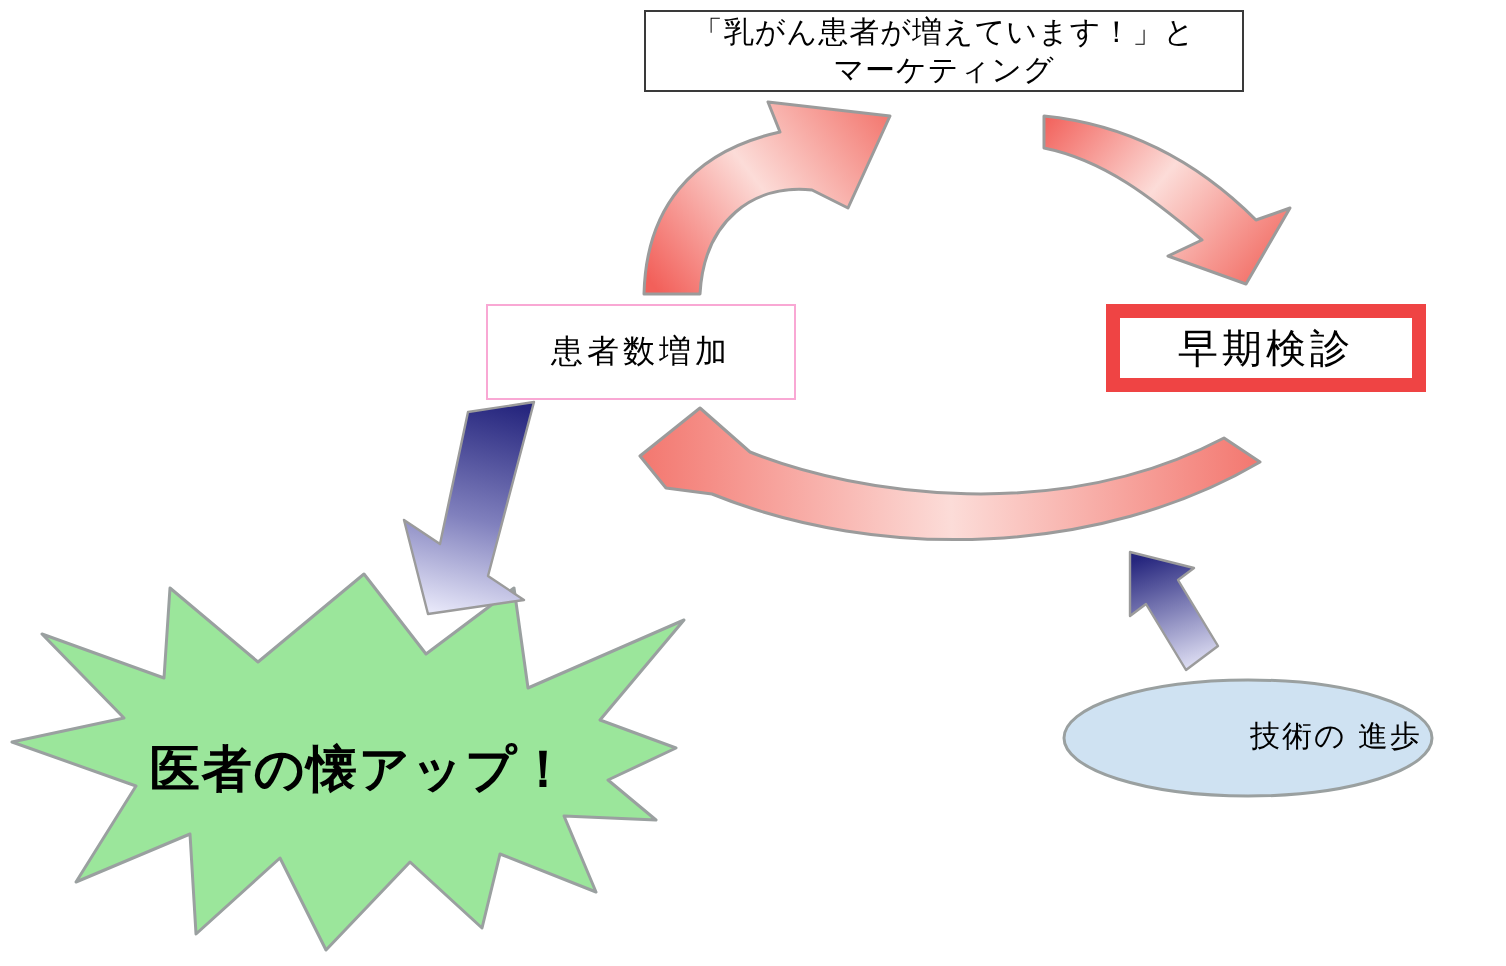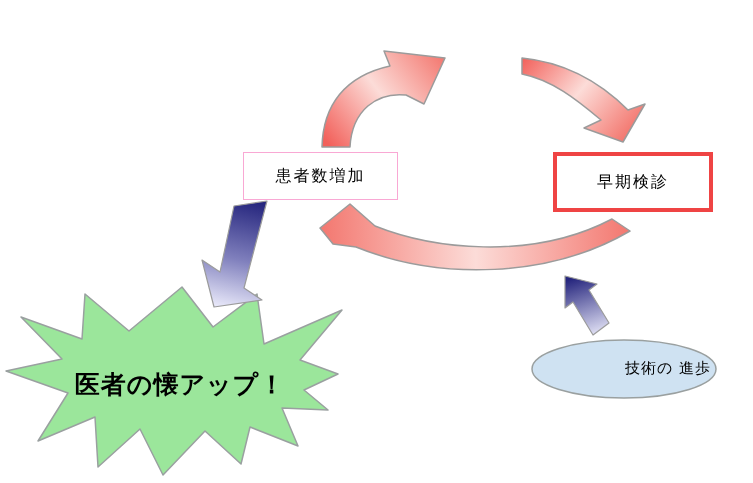--- a/index.html
+++ b/index.html
@@ -37,23 +37,23 @@
   }
   .left-box {
     left: 243px; top: 152px;
     width: 155px; height: 48px;
     border: 1px solid #f9a8d4;
     font-size: 16px;
     letter-spacing: 2px;
   }
   .right-box {
     left: 553px; top: 152px;
-    width: 160px; height: 60px;
-    border: 4px solid #ef4444;
-    font-size: 16px;
+    width: 160px; height: 44px;
+    border: 7px solid #ef4444;
+    font-size: 20px;
     letter-spacing: 2px;
   }
   .starburst-label {
     position: absolute;
     left: 40px; top: 368px;
     width: 280px;
     text-align: center;
     font-size: 25px;
     font-weight: bold;
     letter-spacing: 1px;
@@ -130,20 +130,24 @@
          L 630 231
          C 550 278, 440 281, 356 247
          L 333 244
          Z" fill="url(#redGrad3)" stroke="#9b9b9b" stroke-width="1.5" stroke-linejoin="round"></path>
 
     <polygon points="234,206 267,201 244,288 262,300 214,307 202,260 220,272" fill="url(#blueGradBig)" stroke="#9b9b9b" stroke-width="1.2" stroke-linejoin="round"></polygon>
 
     <polygon points="609,323 589,290 597,284 565,276 565,308 573,302 593,335" fill="url(#blueGradSmall)" stroke="#9b9b9b" stroke-width="1.2" stroke-linejoin="round"></polygon>
   </svg>
 
+  <div class="node-box top-box">
+    <span>「乳がん患者が増えています！」と</span>
+    <span>マーケティング</span>
+  </div>
 
   <div class="node-box left-box">
     <span>患者数増加</span>
   </div>
 
   <div class="node-box right-box">
     <span>早期検診</span>
   </div>
 
   <div class="starburst-label">医者の懐アップ！</div>

